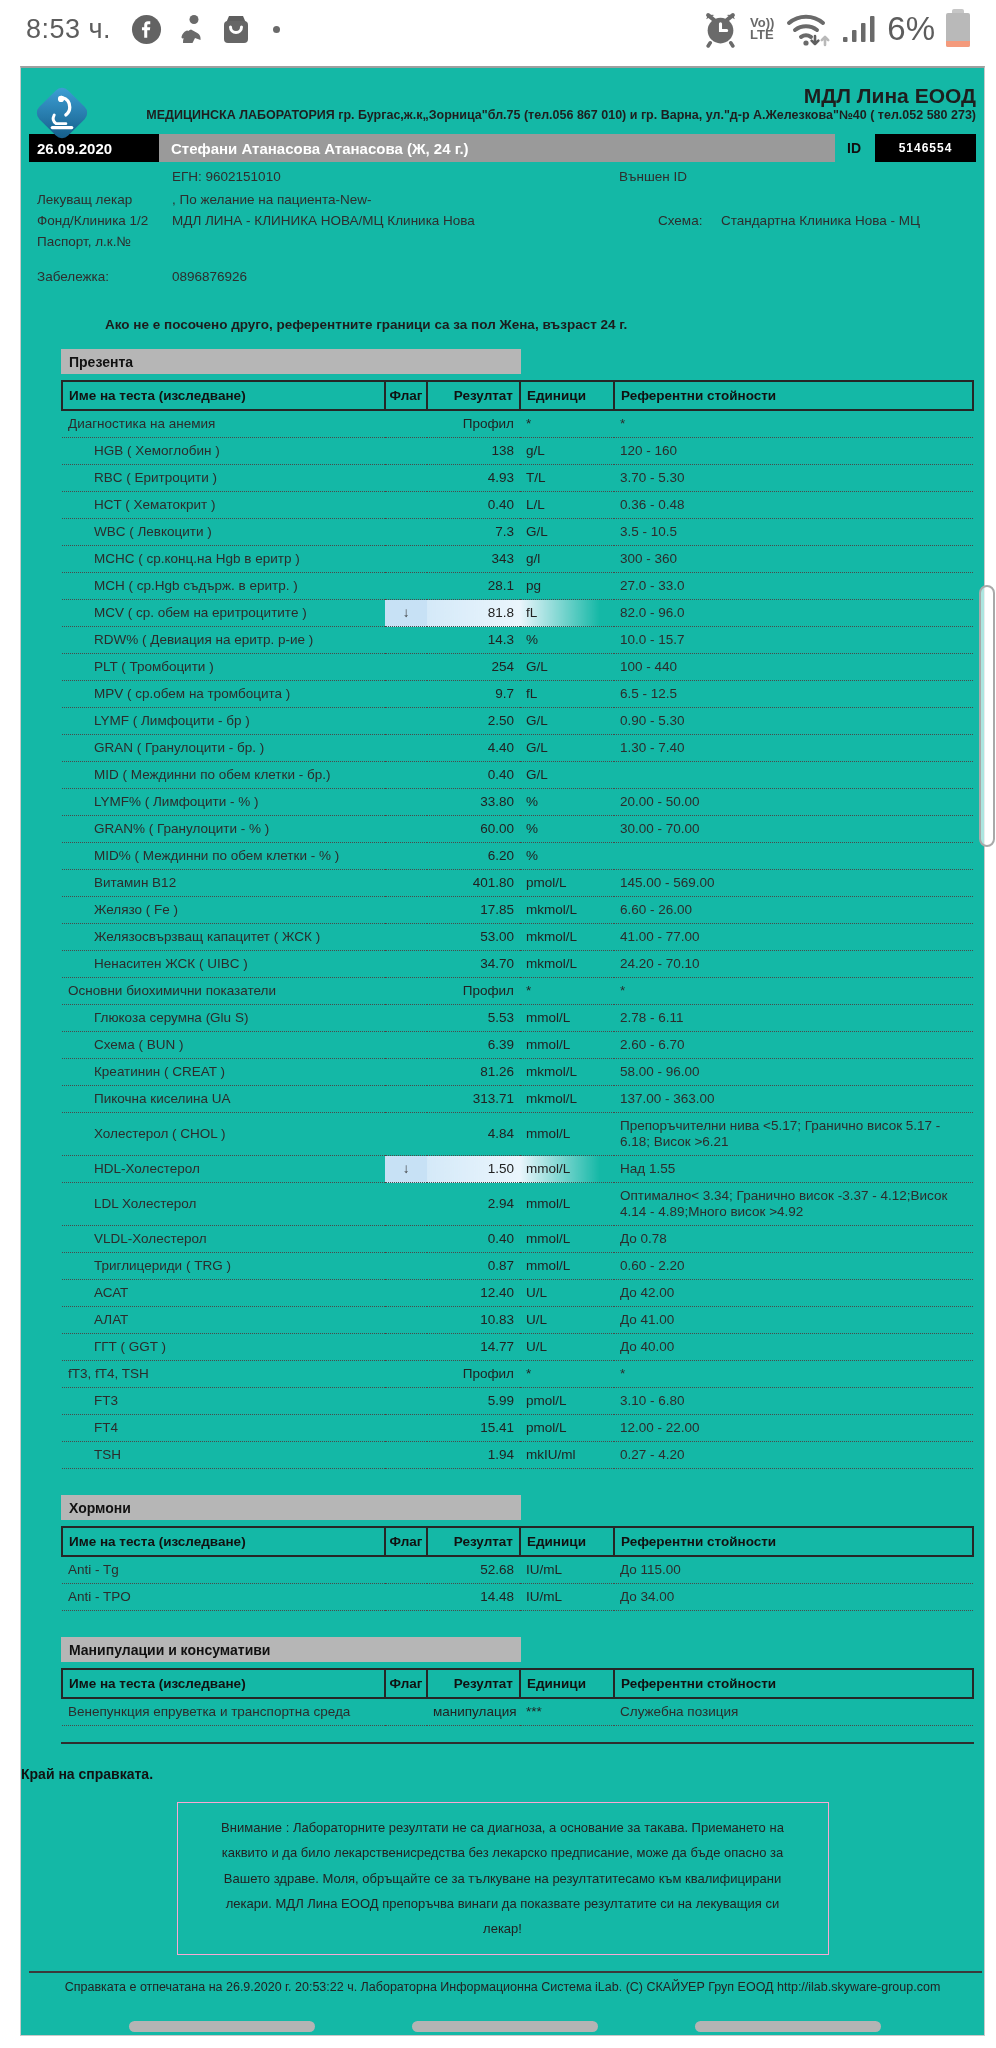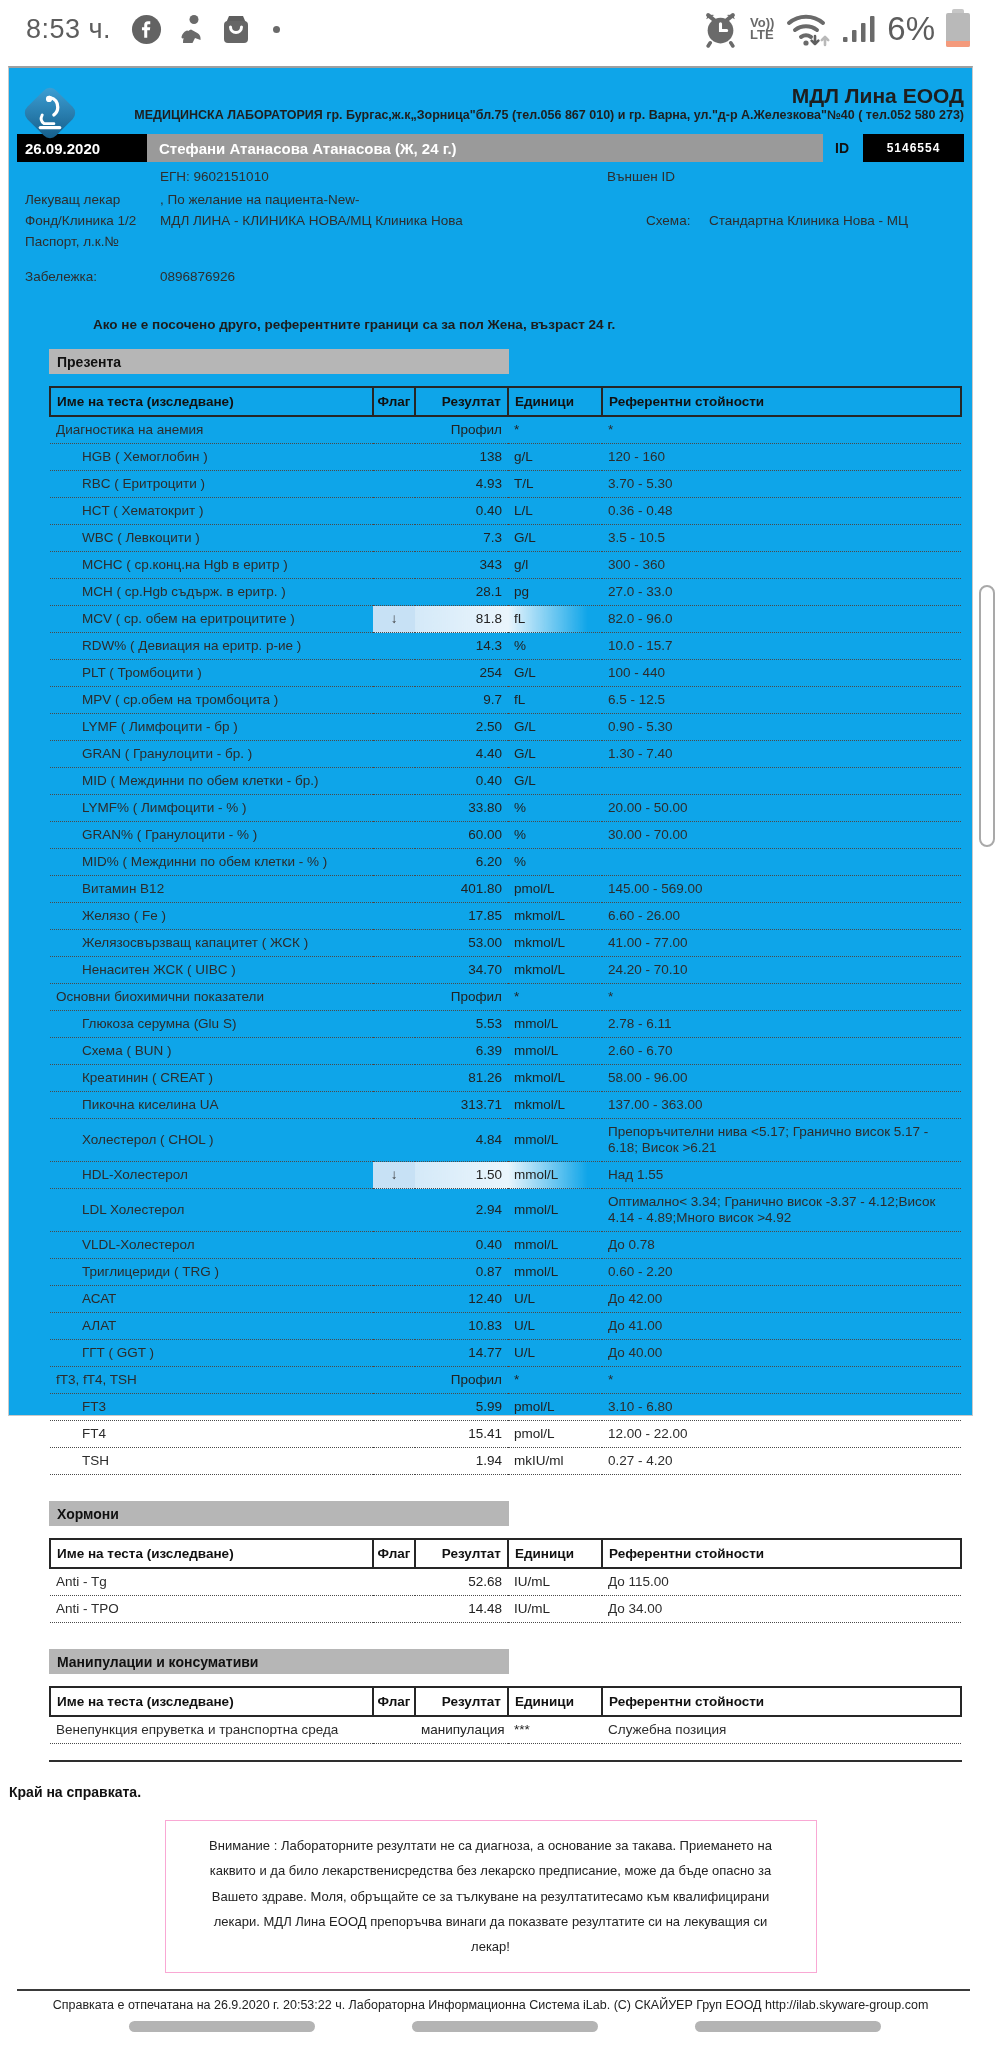--- a/index.html
+++ b/index.html
@@ -19,22 +19,22 @@
   .sb-ico{display:block;}
   .volte{font-size:13px;line-height:12px;font-weight:bold;color:#6a6a6a;text-align:left;}
   .sb-batt-pct{font-size:33px;color:#5d5d5d;}
   .battery{position:relative;width:24px;height:40px;}
   .battery .nub{position:absolute;top:0;left:6px;width:12px;height:5px;background:#c6c6c6;border-radius:2px 2px 0 0;}
   .battery .body{position:absolute;top:4px;left:0;width:24px;height:34px;background:#b9b9b9;border-radius:2px;overflow:hidden;}
   .battery .fill{position:absolute;bottom:0;left:0;width:100%;height:6px;background:#f49a7c;}
   .notif-dot{width:7px;height:7px;border-radius:50%;background:#6a6a6a;margin-left:6px;}
   
   .page{
-    position:absolute;top:66px;left:8px;width:965px;height:1350px;
-    background:#0ea5e9;border:1px solid #c9c9c9;border-top:2px solid #9f9f9f;
+    position:absolute;top:66px;left:20px;width:965px;height:1970px;
+    background:#14b8a6;border:1px solid #c9c9c9;border-top:2px solid #9f9f9f;
     box-sizing:border-box;
   }
   .page-header{position:relative;padding:16px 8px 0 8px;}
   .logo{position:absolute;left:10px;top:14px;width:62px;height:62px;}
   .company{text-align:right;font-weight:bold;font-size:21px;color:#1e1e1e;}
   .address{text-align:right;font-weight:bold;font-size:12.5px;color:#1e1e1e;}
   .idbar{margin-top:12px;display:flex;height:28px;align-items:stretch;font-weight:bold;}
   .datebox{background:#000;color:#fff;width:122px;display:flex;align-items:center;padding-left:8px;font-size:15px;flex:0 0 auto;}
   .namebox{background:#9a9a9a;color:#fff;flex:0 0 664px;display:flex;align-items:center;padding-left:12px;font-size:15px;}
   .idlabel{align-self:center;margin-left:12px;font-size:14px;color:#111;}
@@ -49,21 +49,21 @@
   .pass-row{height:26px;}
   .zab-row{margin-top:9px;height:22px;}
   .refnote{margin:26px 0 0 76px;font-weight:bold;font-size:13.5px;color:#1c1c1c;}
   
   .sections{margin:17px 10px 0 40px;}
   .section-title{
     width:452px;background:#b6b6b6;color:#111;font-weight:bold;font-size:14px;
     padding:5px 0 4px 8px;margin-top:26px;
   }
   .section-title:first-child{margin-top:0;}
-  table.results{width:100%;border-collapse:collapse;table-layout:fixed;margin-top:12px;font-size:13.5px;color:#222;}
+  table.results{width:100%;border-collapse:collapse;table-layout:fixed;margin-top:6px;font-size:13.5px;color:#222;}
   table.results th{
     border:2px solid #262626;font-weight:bold;text-align:left;
     padding:6px 6px;font-size:13.5px;color:#111;
   }
   table.results th.c-flag{text-align:center;padding:6px 2px;}
   table.results th.c-result{text-align:right;}
   table.results td{
     padding:5px 6px;border-bottom:1px dotted #4a4a4a;vertical-align:middle;line-height:16px;
   }
   td.c-name{color:#2c2c2c;}

